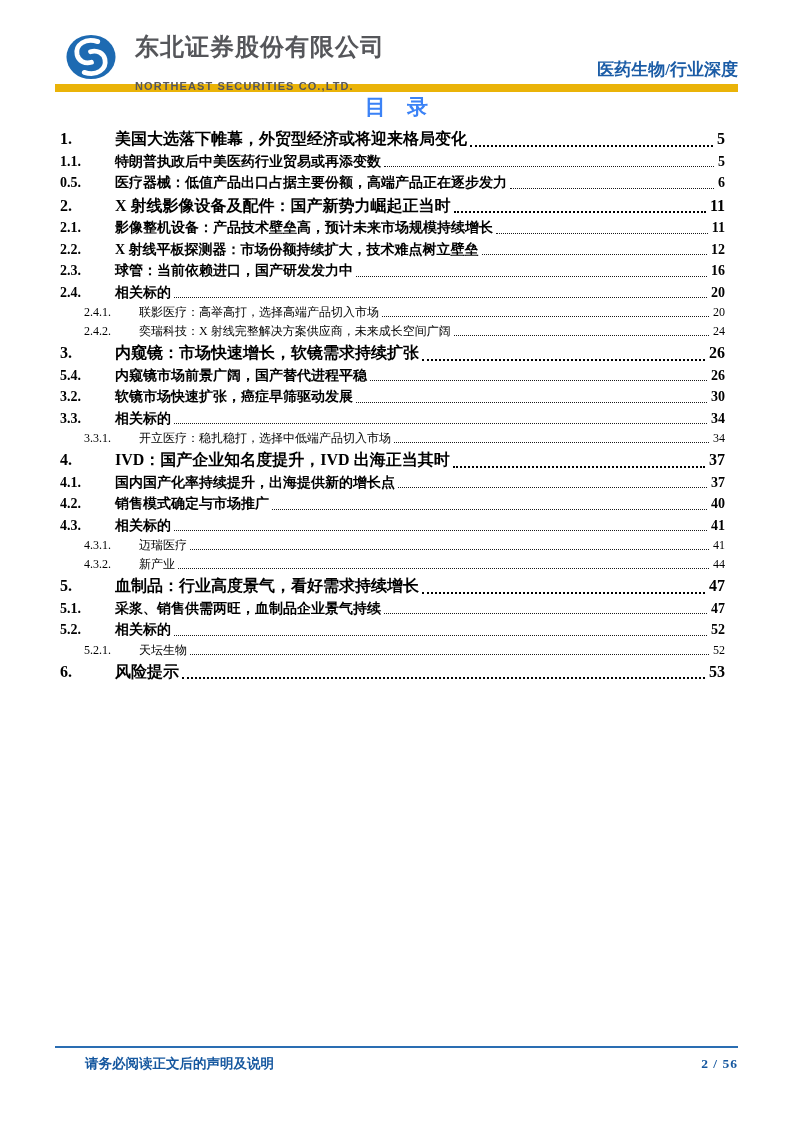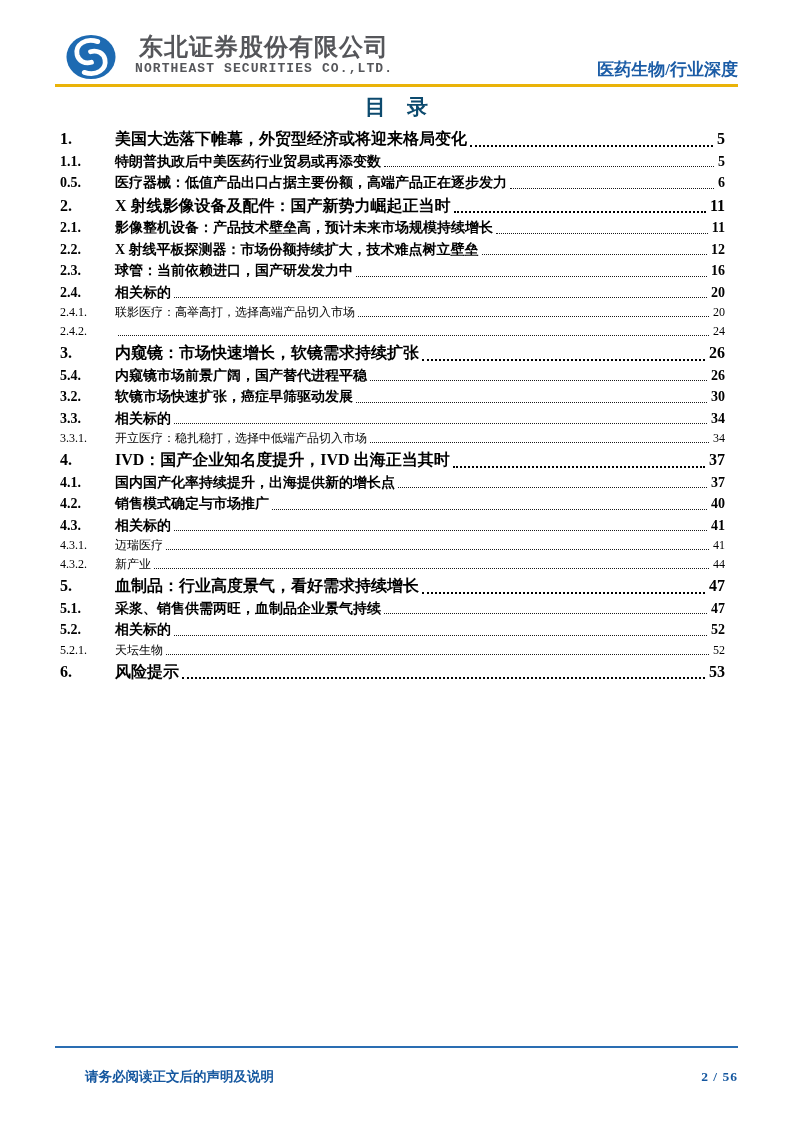--- a/index.html
+++ b/index.html
@@ -9,60 +9,59 @@
     font-family: "Liberation Serif", serif;
     position: relative;
     overflow: hidden;
   }
   .page { position: absolute; inset: 0; }
 
   
   .header {
     position: absolute; left: 55px; right: 55px; top: 31px;
     height: 53px;
-    border-bottom: 3px solid #eab308;
-    text-align: center;
+    border-bottom: 8px solid #eab308;
   }
   .logo {
     position: absolute; left: 4px; top: 1px;
     width: 64px; height: 50px;
   }
   .company { position: absolute; left: 80px; top: 3px; color: #55565a; font-family: "Liberation Sans", sans-serif; }
   .company-cn { font-size: 24px; font-weight: 700; letter-spacing: 1px; line-height: 26px; }
-  .company-en { font-size: 13px; font-weight: 700; letter-spacing: 1.1px; line-height: 16px; margin-top: 1px; font-family: Liberation Mono, monospace; }
+  .company-en { font-size: 11px; font-weight: 700; letter-spacing: 1.1px; line-height: 16px; margin-top: 18px; }
   .report-tag {
     position: absolute; right: 0; bottom: 3px;
     color: #1b5ca6; font-weight: 700; font-size: 17px;
     font-family: "Liberation Serif", serif;
   }
 
   
   .toc-title {
     position: absolute; top: 93px; left: 0; right: 0;
     margin: 0; text-align: center;
-    font-size: 21px; font-weight: 700; color: #0c4a6e;
+    font-size: 21px; font-weight: 700; color: #3b82f6;
   }
 
   
   .toc { position: absolute; left: 60px; right: 68px; top: 127px; }
   .toc-row { display: flex; color: #000; }
   .toc-row.l1 { font-weight: 700; font-size: 16px; line-height: 23.5px; height: 23.5px; }
   .toc-row.l2 { font-weight: 700; font-size: 14px; line-height: 21.5px; height: 21.5px; }
-  .toc-row.l3 { font-weight: 400; font-size: 12px; line-height: 19px;  height: 19px; }
+  .toc-row.l3 { font-weight: 400; font-size: 12px; line-height: 19px;  height: 19px; margin-left: 24px; }
   .toc-num  { flex: 0 0 55px; }
   .toc-label { white-space: nowrap; }
   .toc-leader { flex: 1; margin: 0 3px 5px 3px; border-bottom: 1.5px dotted #1a1a1a; }
   .toc-row.l1 .toc-leader { border-bottom: 2.6px dotted #000; margin-bottom: 4px; }
   .toc-page { margin-left: 1px; }
 
   
   .footer {
     position: absolute; left: 55px; right: 55px; top: 1046px;
     border-top: 2.5px solid #2a6db2;
-    padding-top: 20px;
+    padding-top: 7px;
     display: flex; justify-content: space-between; align-items: baseline;
     color: #15579f; font-weight: 700; font-size: 13.5px;
   }
   .footer-left { margin-left: 30px; }
   .footer-right { letter-spacing: 1px; }
 </style>
 </head>
 <body>
 
 <div class="page">
@@ -136,20 +135,21 @@
       <span class="toc-page">20</span>
     </div>
       <div class="toc-row l3">
       <span class="toc-num">2.4.1.</span>
       <span class="toc-label">联影医疗：高举高打，选择高端产品切入市场</span>
       <span class="toc-leader"></span>
       <span class="toc-page">20</span>
     </div>
       <div class="toc-row l3">
       <span class="toc-num">2.4.2.</span>
+      <span class="toc-label">奕瑞科技：X 射线完整解决方案供应商，未来成长空间广阔</span>
       <span class="toc-leader"></span>
       <span class="toc-page">24</span>
     </div>
       <div class="toc-row l1">
       <span class="toc-num">3.</span>
       <span class="toc-label">内窥镜：市场快速增长，软镜需求持续扩张</span>
       <span class="toc-leader"></span>
       <span class="toc-page">26</span>
     </div>
       <div class="toc-row l2">

